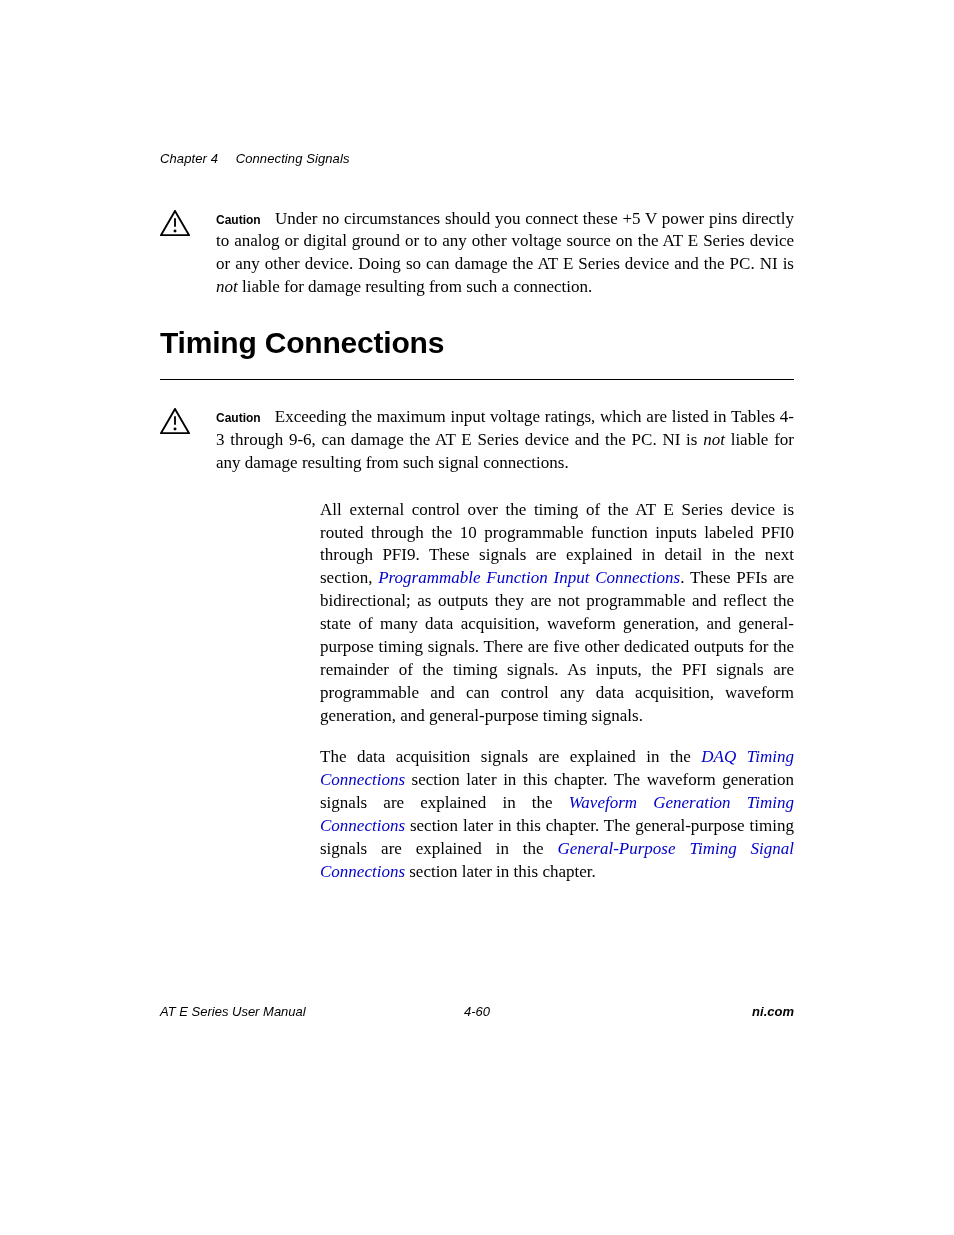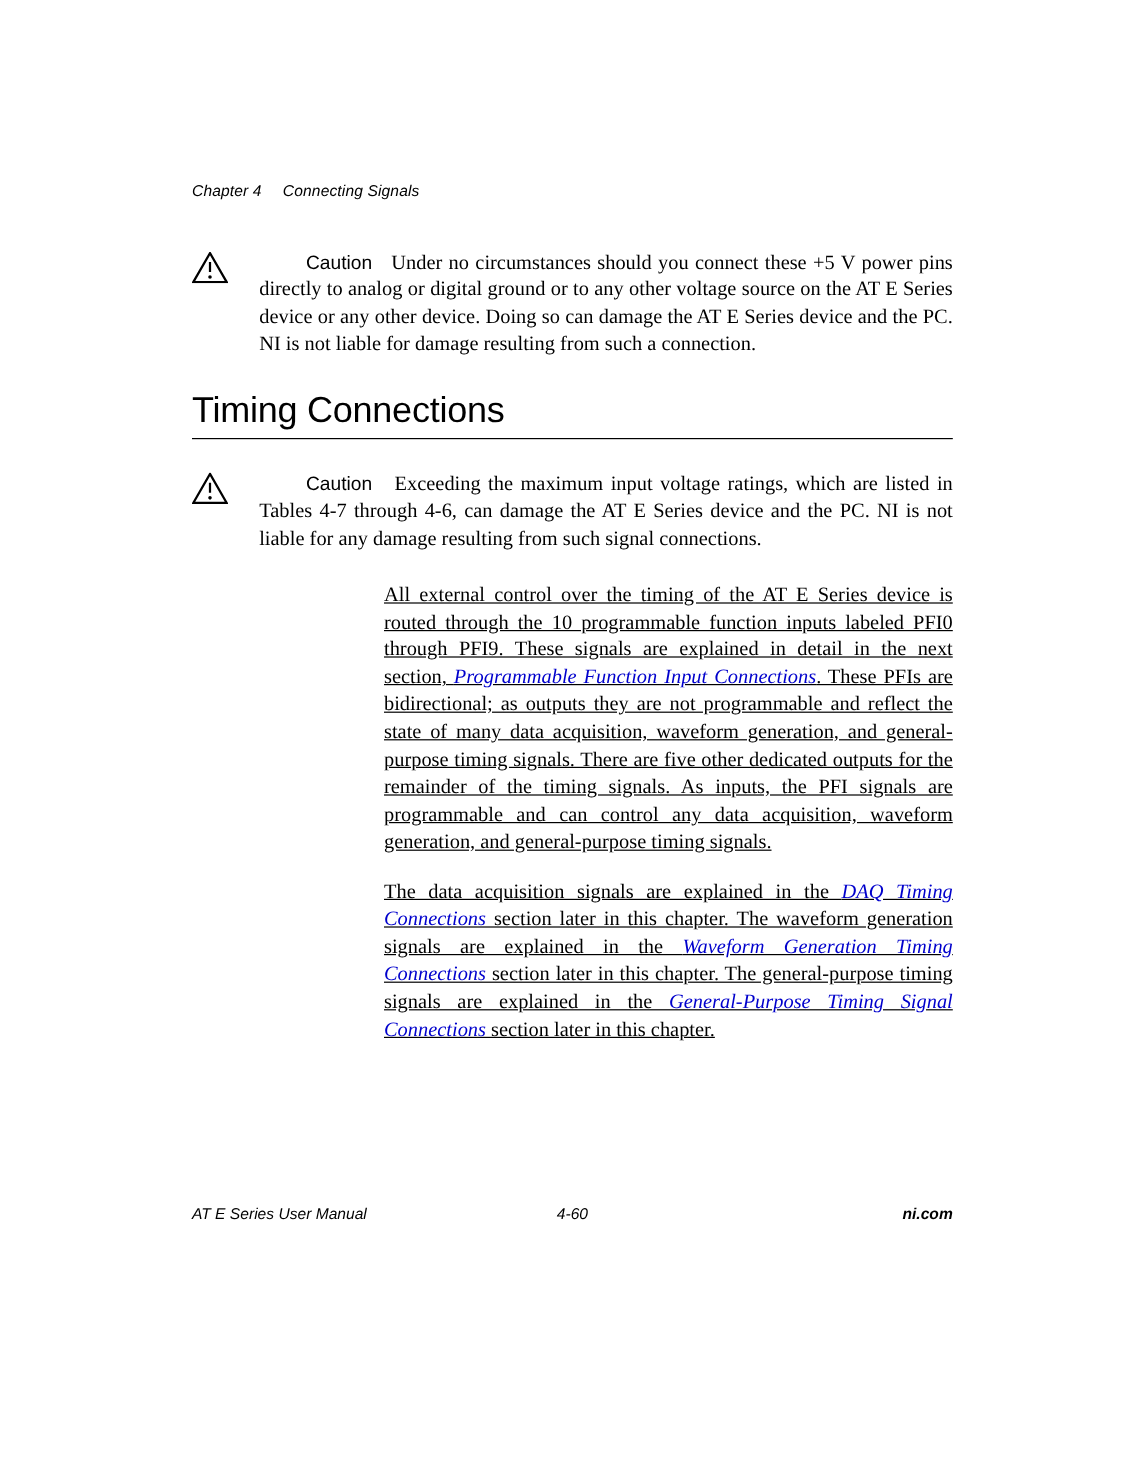--- a/index.html
+++ b/index.html
@@ -42,49 +42,48 @@
     margin-top: 2px;
   }
   .caution-body {
     flex: 1 1 auto;
     font-size: 17px;
     line-height: 1.35;
     text-align: justify;
   }
   .caution-label {
     font-family: Arial, Helvetica, sans-serif;
-    font-weight: normal;
-    font-size: 16px;
-    margin-left: 39px;
+    font-weight: bold;
+    font-size: 12px;
   }
   h1.sec-heading {
     font-family: Arial, Helvetica, sans-serif;
-    font-weight: normal;
+    font-weight: bold;
     font-size: 30px;
-    margin: 22px 0 1px 0;
+    margin: 22px 0 15px 0;
     letter-spacing: -0.2px;
   }
   hr.sec-rule {
     border: none;
     border-top: 1px solid #000;
     margin: 0 0 26px 0;
   }
   .body-block {
     margin-left: 160px;
     text-align: justify;
     font-size: 17px;
     line-height: 1.35;
   }
-  .body-block p { margin: 0 0 18px 0; text-decoration: underline; }
+  .body-block p { margin: 0 0 18px 0; }
   a.xref {
     color: #0000cc;
     font-style: italic;
     text-decoration: none;
   }
-  .ital { }
+  .ital { font-style: italic; }
   .footer {
     position: absolute;
     left: 160px;
     right: 160px;
     bottom: 125px;
     font-family: Arial, Helvetica, sans-serif;
     font-style: italic;
     font-size: 13px;
     display: flex;
     justify-content: space-between;
@@ -118,21 +117,21 @@
   <h1 class="sec-heading">Timing Connections</h1>
   <hr class="sec-rule">
 
   <div class="caution-row">
     <svg class="caution-icon" viewBox="0 0 32 28">
       <polygon points="16,1 31,27 1,27" fill="none" stroke="#000" stroke-width="2" stroke-linejoin="miter"></polygon>
       <line x1="16" y1="9" x2="16" y2="18" stroke="#000" stroke-width="2"></line>
       <circle cx="16" cy="22.5" r="1.6" fill="#000"></circle>
     </svg>
     <div class="caution-body">
-      <span class="caution-label">Caution</span>&nbsp;&nbsp;&nbsp;<span>Exceeding the maximum input voltage ratings, which are listed in Tables 4-7 through 4-6, can damage the AT E Series device and the PC. NI is </span><span class="ital">not</span><span> liable for any damage resulting from such signal connections.</span>
+      <span class="caution-label">Caution</span>&nbsp;&nbsp;&nbsp;<span>Exceeding the maximum input voltage ratings, which are listed in Tables 4-3 through 9-6, can damage the AT E Series device and the PC. NI is </span><span class="ital">not</span><span> liable for any damage resulting from such signal connections.</span>
     </div>
   </div>
 
   <div class="body-block">
     <p>
       <span>All external control over the timing of the AT E Series device is routed through the 10 programmable function inputs labeled PFI0 through PFI9. These signals are explained in detail in the next section, </span><a href="#" class="xref">Programmable Function Input Connections</a><span>. These PFIs are bidirectional; as outputs they are not programmable and reflect the state of many data acquisition, waveform generation, and general-purpose timing signals. There are five other dedicated outputs for the remainder of the timing signals. As inputs, the PFI signals are programmable and can control any data acquisition, waveform generation, and general-purpose timing signals.</span>
     </p>
 
     <p>
       <span>The data acquisition signals are explained in the </span><a href="#" class="xref">DAQ Timing Connections</a><span> section later in this chapter. The waveform generation signals are explained in the </span><a href="#" class="xref">Waveform Generation Timing Connections</a><span> section later in this chapter. The general-purpose timing signals are explained in the </span><a href="#" class="xref">General-Purpose Timing Signal Connections</a><span> section later in this chapter.</span>

